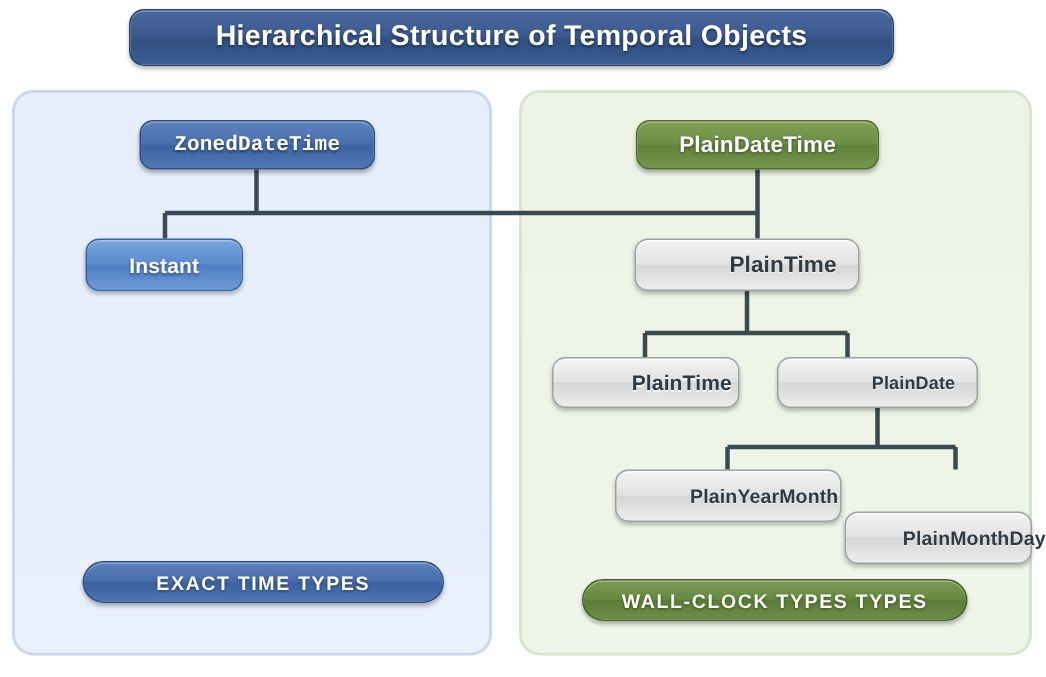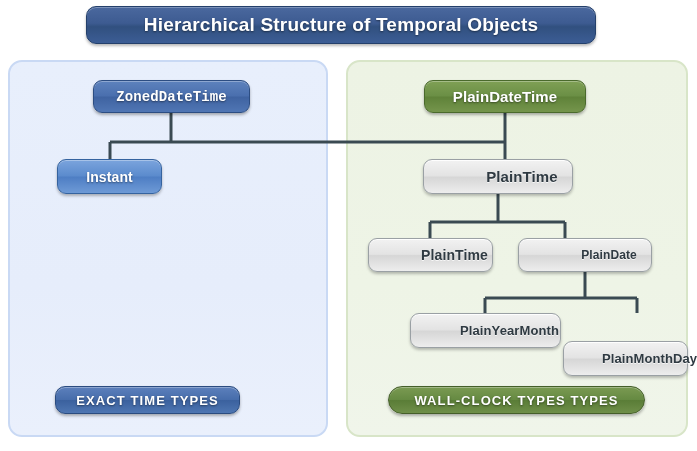--- a/index.html
+++ b/index.html
@@ -181,17 +181,17 @@
   <div class="node node-grey" style="left:423px; top:159px; width:150px; height:35px; font-size:15px;">PlainTime</div>
 
   <div class="node node-grey" style="left:368px; top:238px; width:125px; height:34px;">PlainTime</div>
 
   <div class="node node-grey" style="left:518px; top:238px; width:134px; height:34px; font-size:12px;">PlainDate</div>
 
   <div class="node node-grey" style="left:410px; top:313px; width:151px; height:35px; font-size:13px;">PlainYearMonth</div>
 
   <div class="node node-grey" style="left:563px; top:313px; width:125px; height:35px; font-size:13px;margin-top:28px;">PlainMonthDay</div>
 
-  <div class="legend legend-blue" style="left:55px; top:386px; width:185px; height:28px;border-radius:10px;">EXACT TIME TYPES</div>
+  <div class="legend legend-blue" style="left:55px; top:374px; width:241px; height:28px;">EXACT TIME TYPES</div>
 
   <div class="legend legend-green" style="left:388px; top:386px; width:257px; height:28px;">WALL-CLOCK TYPES TYPES</div>
 
 </div>
 
 </body></html>

